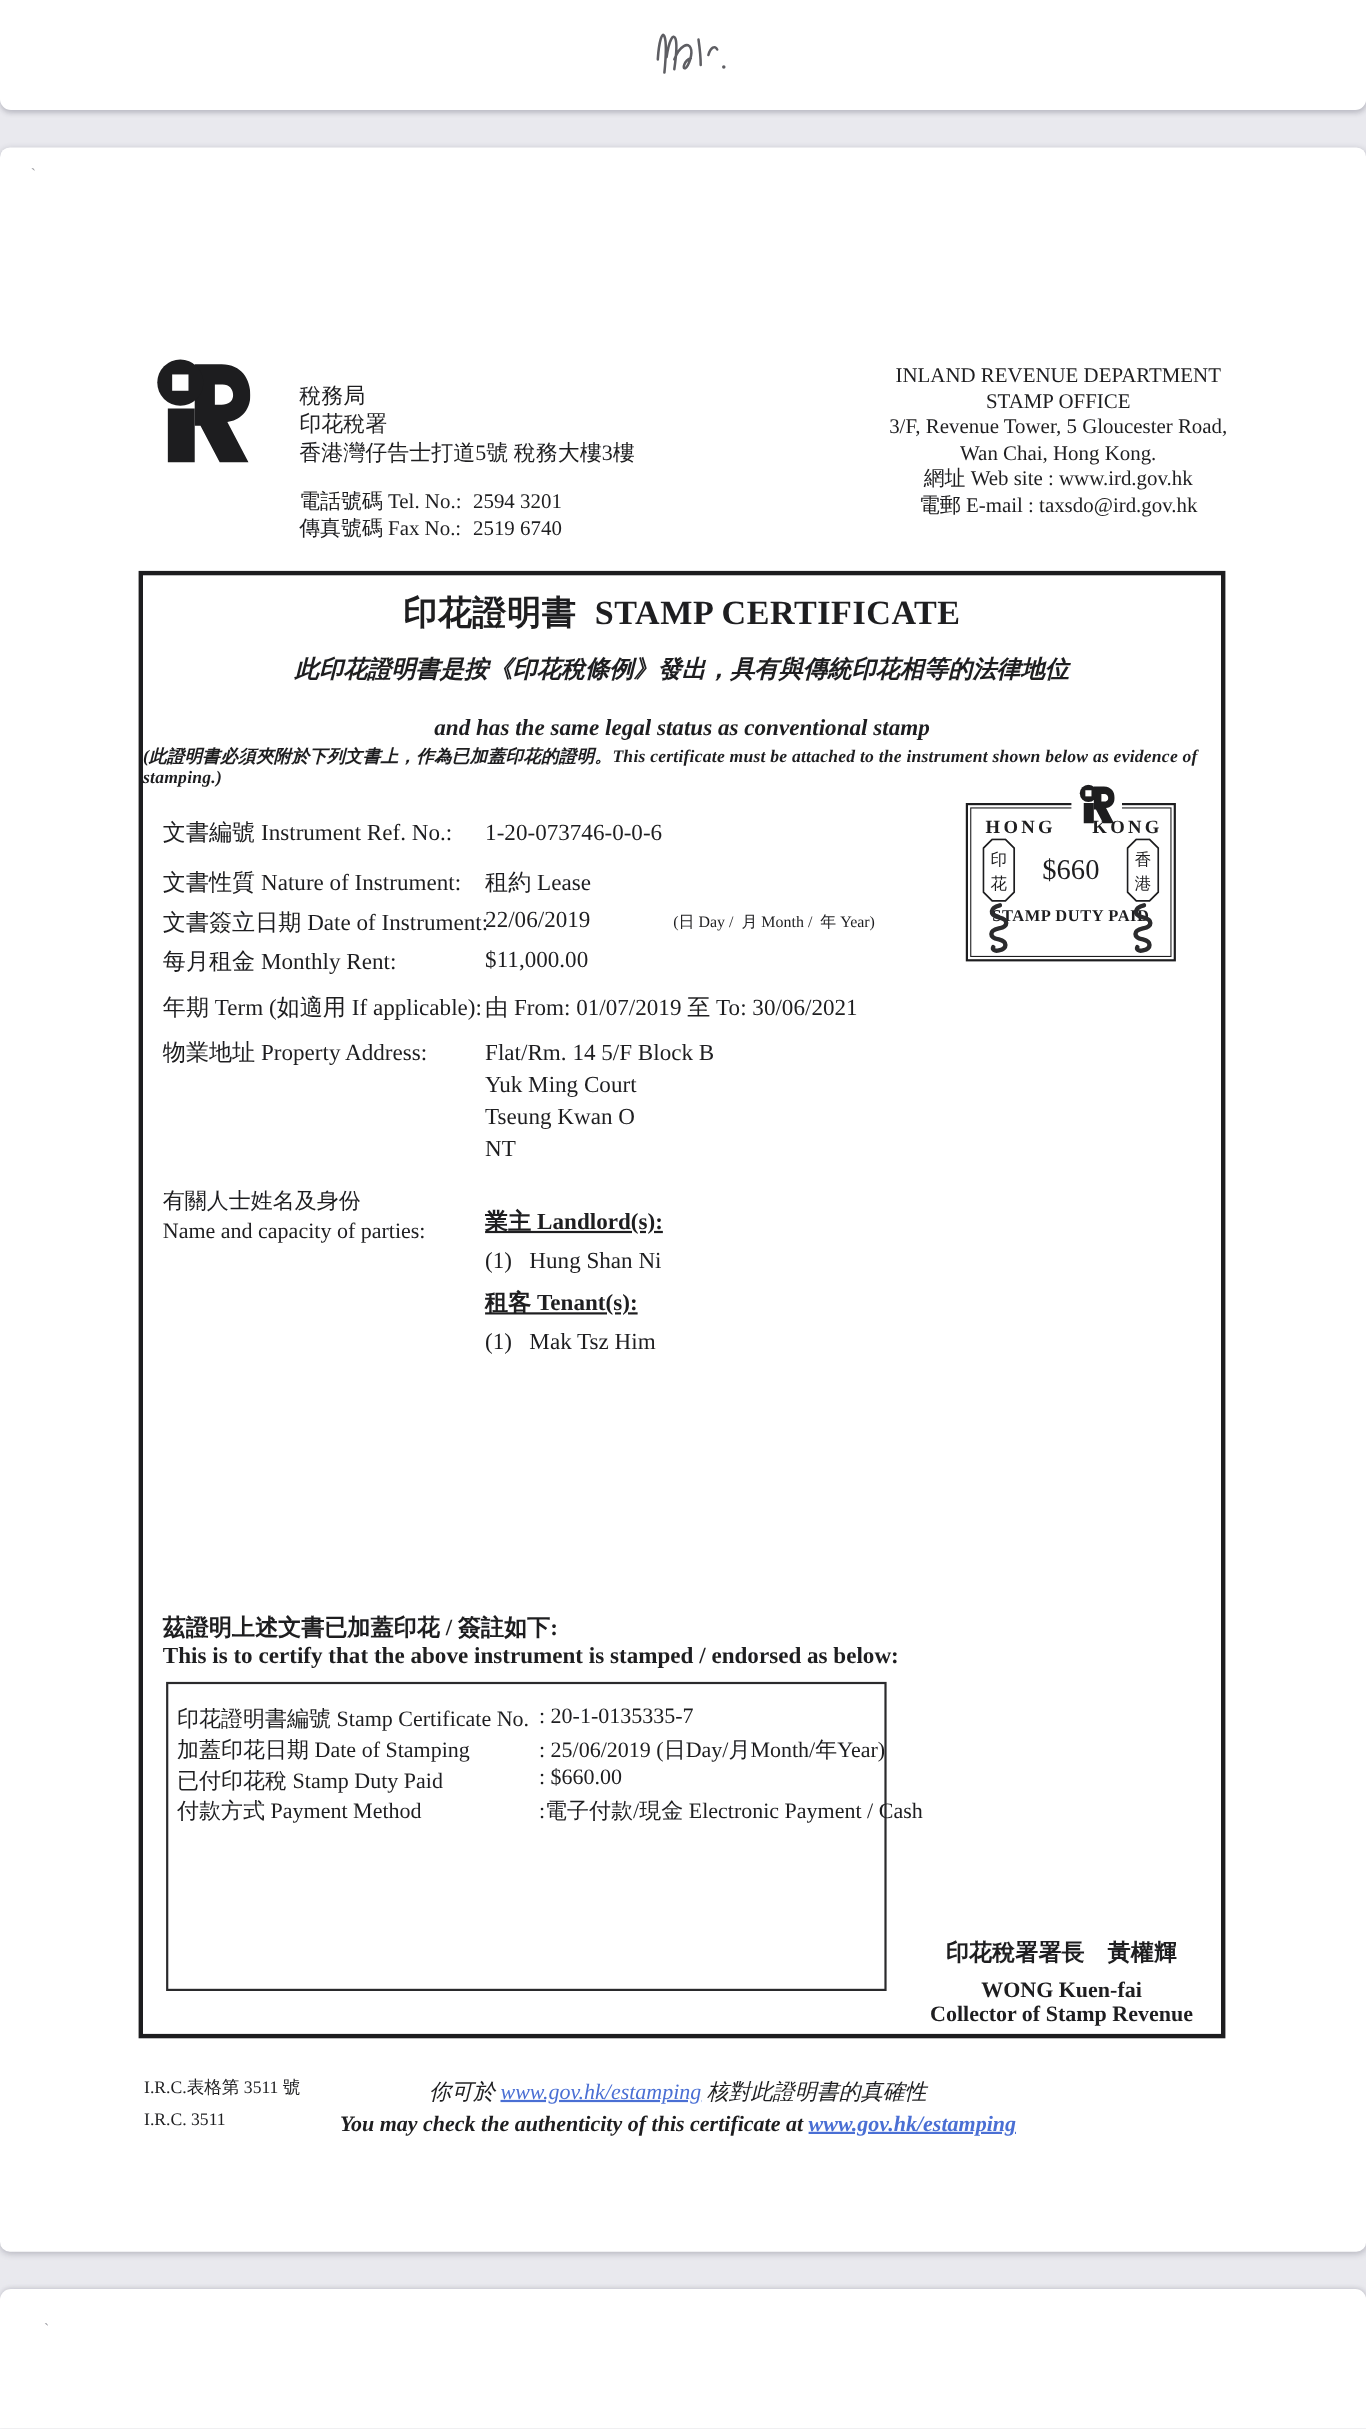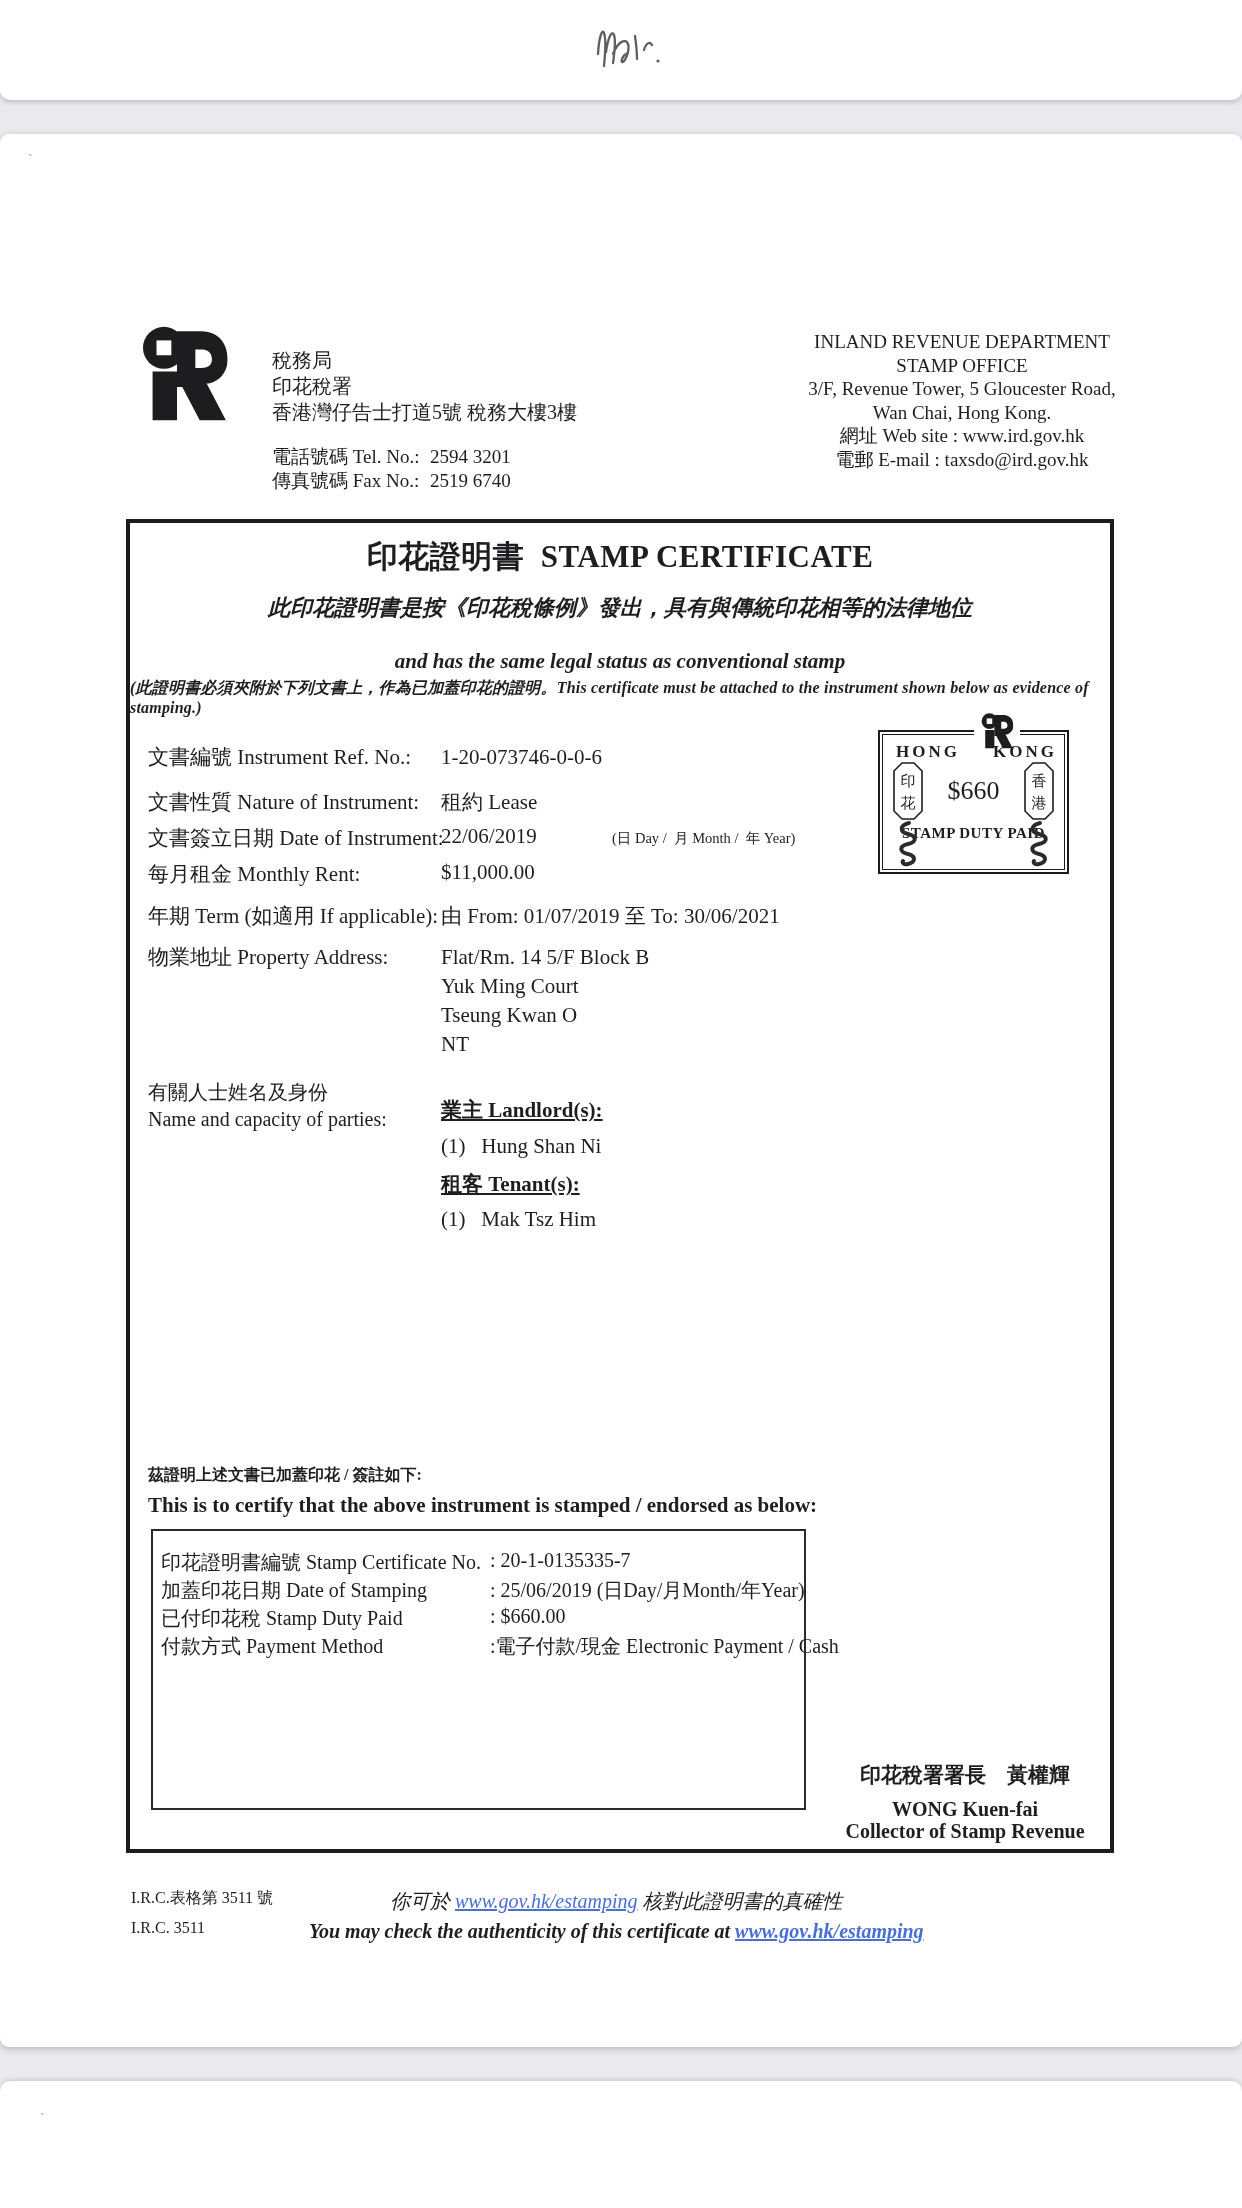--- a/index.html
+++ b/index.html
@@ -34,21 +34,21 @@
   .stamp-outer{left:748px;top:207px;width:191px;height:144px;border:2px solid #1d1d1f;box-sizing:border-box;background:#fff;}
   .stamp-inner{position:absolute;left:2px;top:2px;right:2px;bottom:2px;border:1px solid #1d1d1f;}
   .stamp-logo{left:94px;top:-19px;width:46px;height:40px;background:#fff;text-align:center;}
   .stamp-hong{left:16px;top:10px;font-size:17px;font-weight:bold;letter-spacing:3px;}
   .stamp-kong{right:10px;top:10px;font-size:17px;font-weight:bold;letter-spacing:3px;}
   .stamp-amount{left:0;right:0;top:44px;text-align:center;font-size:26px;}
   .stamp-caption{left:0;right:0;top:93px;text-align:center;font-size:15px;font-weight:bold;letter-spacing:.5px;}
   .cartouche-l{left:13px;top:30px;} .cartouche-r{right:13px;top:30px;}
   .sealsq-l{left:15px;top:88px;} .sealsq-r{right:15px;top:88px;}
   
-  .certify-cn{left:18px;top:942px;font-size:16px;font-weight:bold;}
+  .certify-cn{left:18px;top:942px;font-size:21px;font-weight:bold;}
   .certify-en{left:18px;top:970px;font-size:21px;font-weight:bold;}
   .inner-box{left:21px;top:1006px;width:655px;height:281px;border:2px solid #2a2a2c;box-sizing:border-box;}
   .crow{position:absolute;left:8px;font-size:20px;}
   .crow .cval{position:absolute;left:329px;top:0;white-space:pre;}
   .sig-block{left:700px;top:1238px;width:270px;text-align:center;}
   .sig-cn{font-size:21px;font-weight:bold;}
   .sig-en{font-size:20px;font-weight:bold;line-height:22px;margin-top:9px;}
   
   .form-no{left:131px;font-size:16px;}
   .check-cn{left:390px;top:1754px;font-size:20px;font-style:italic;}

